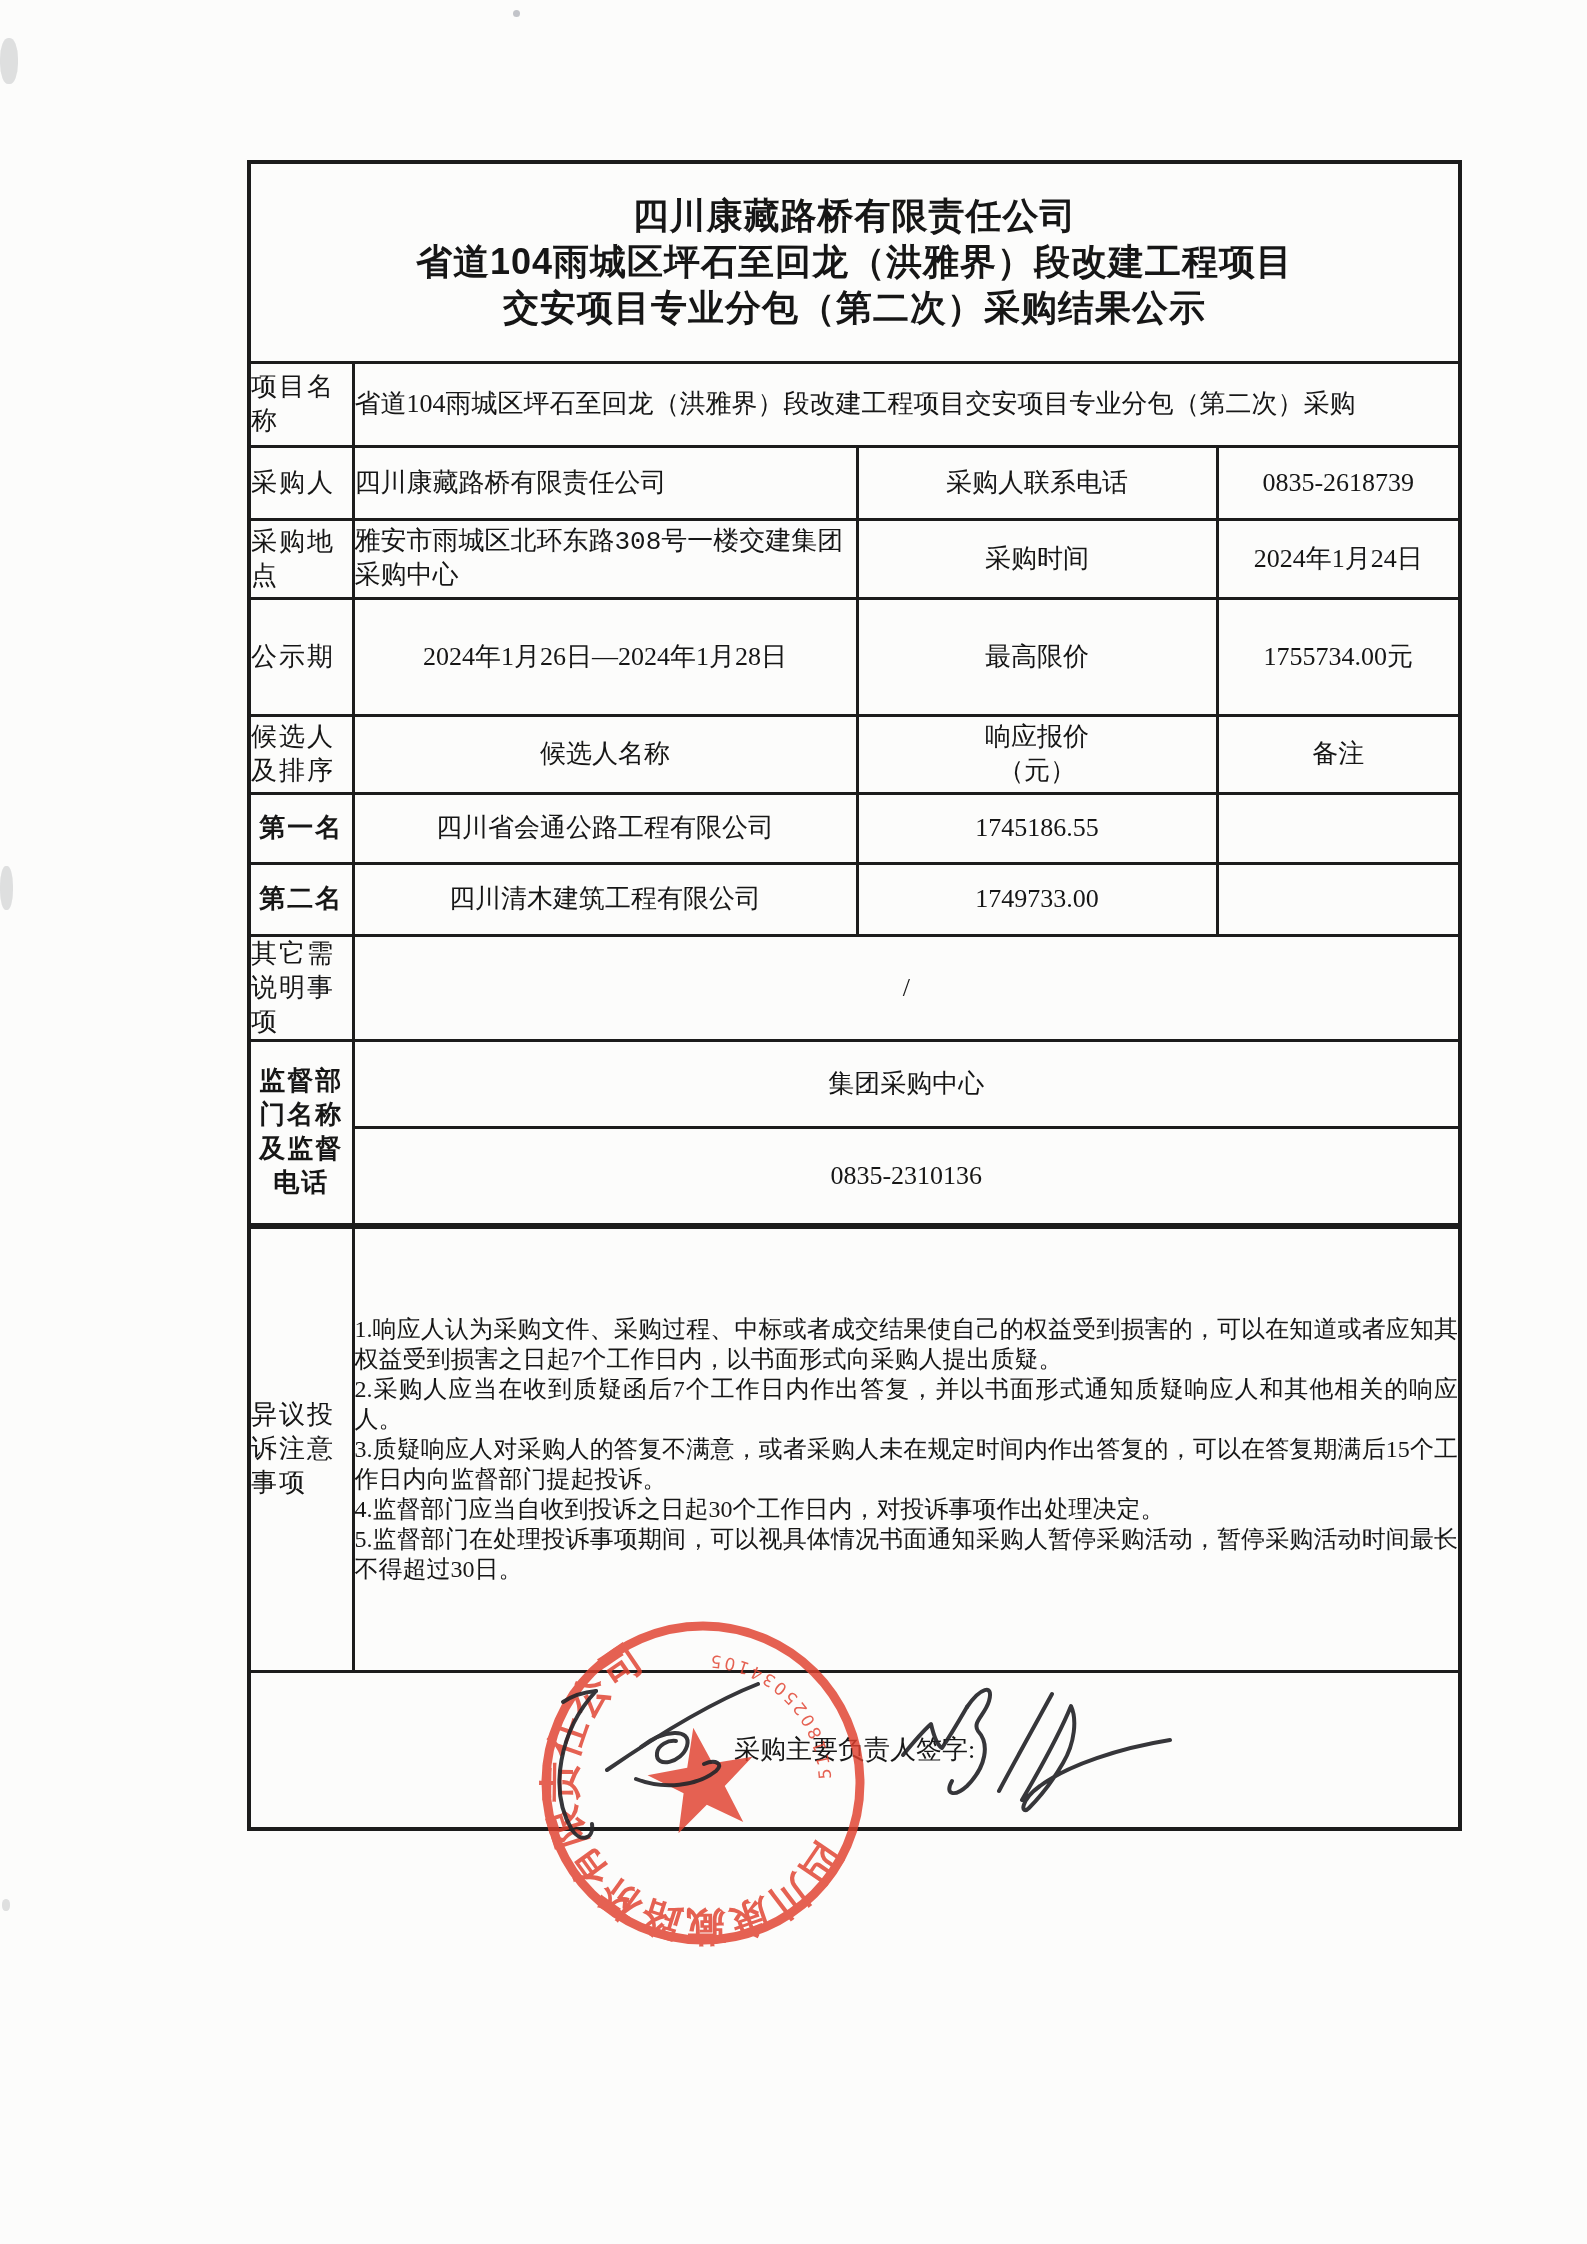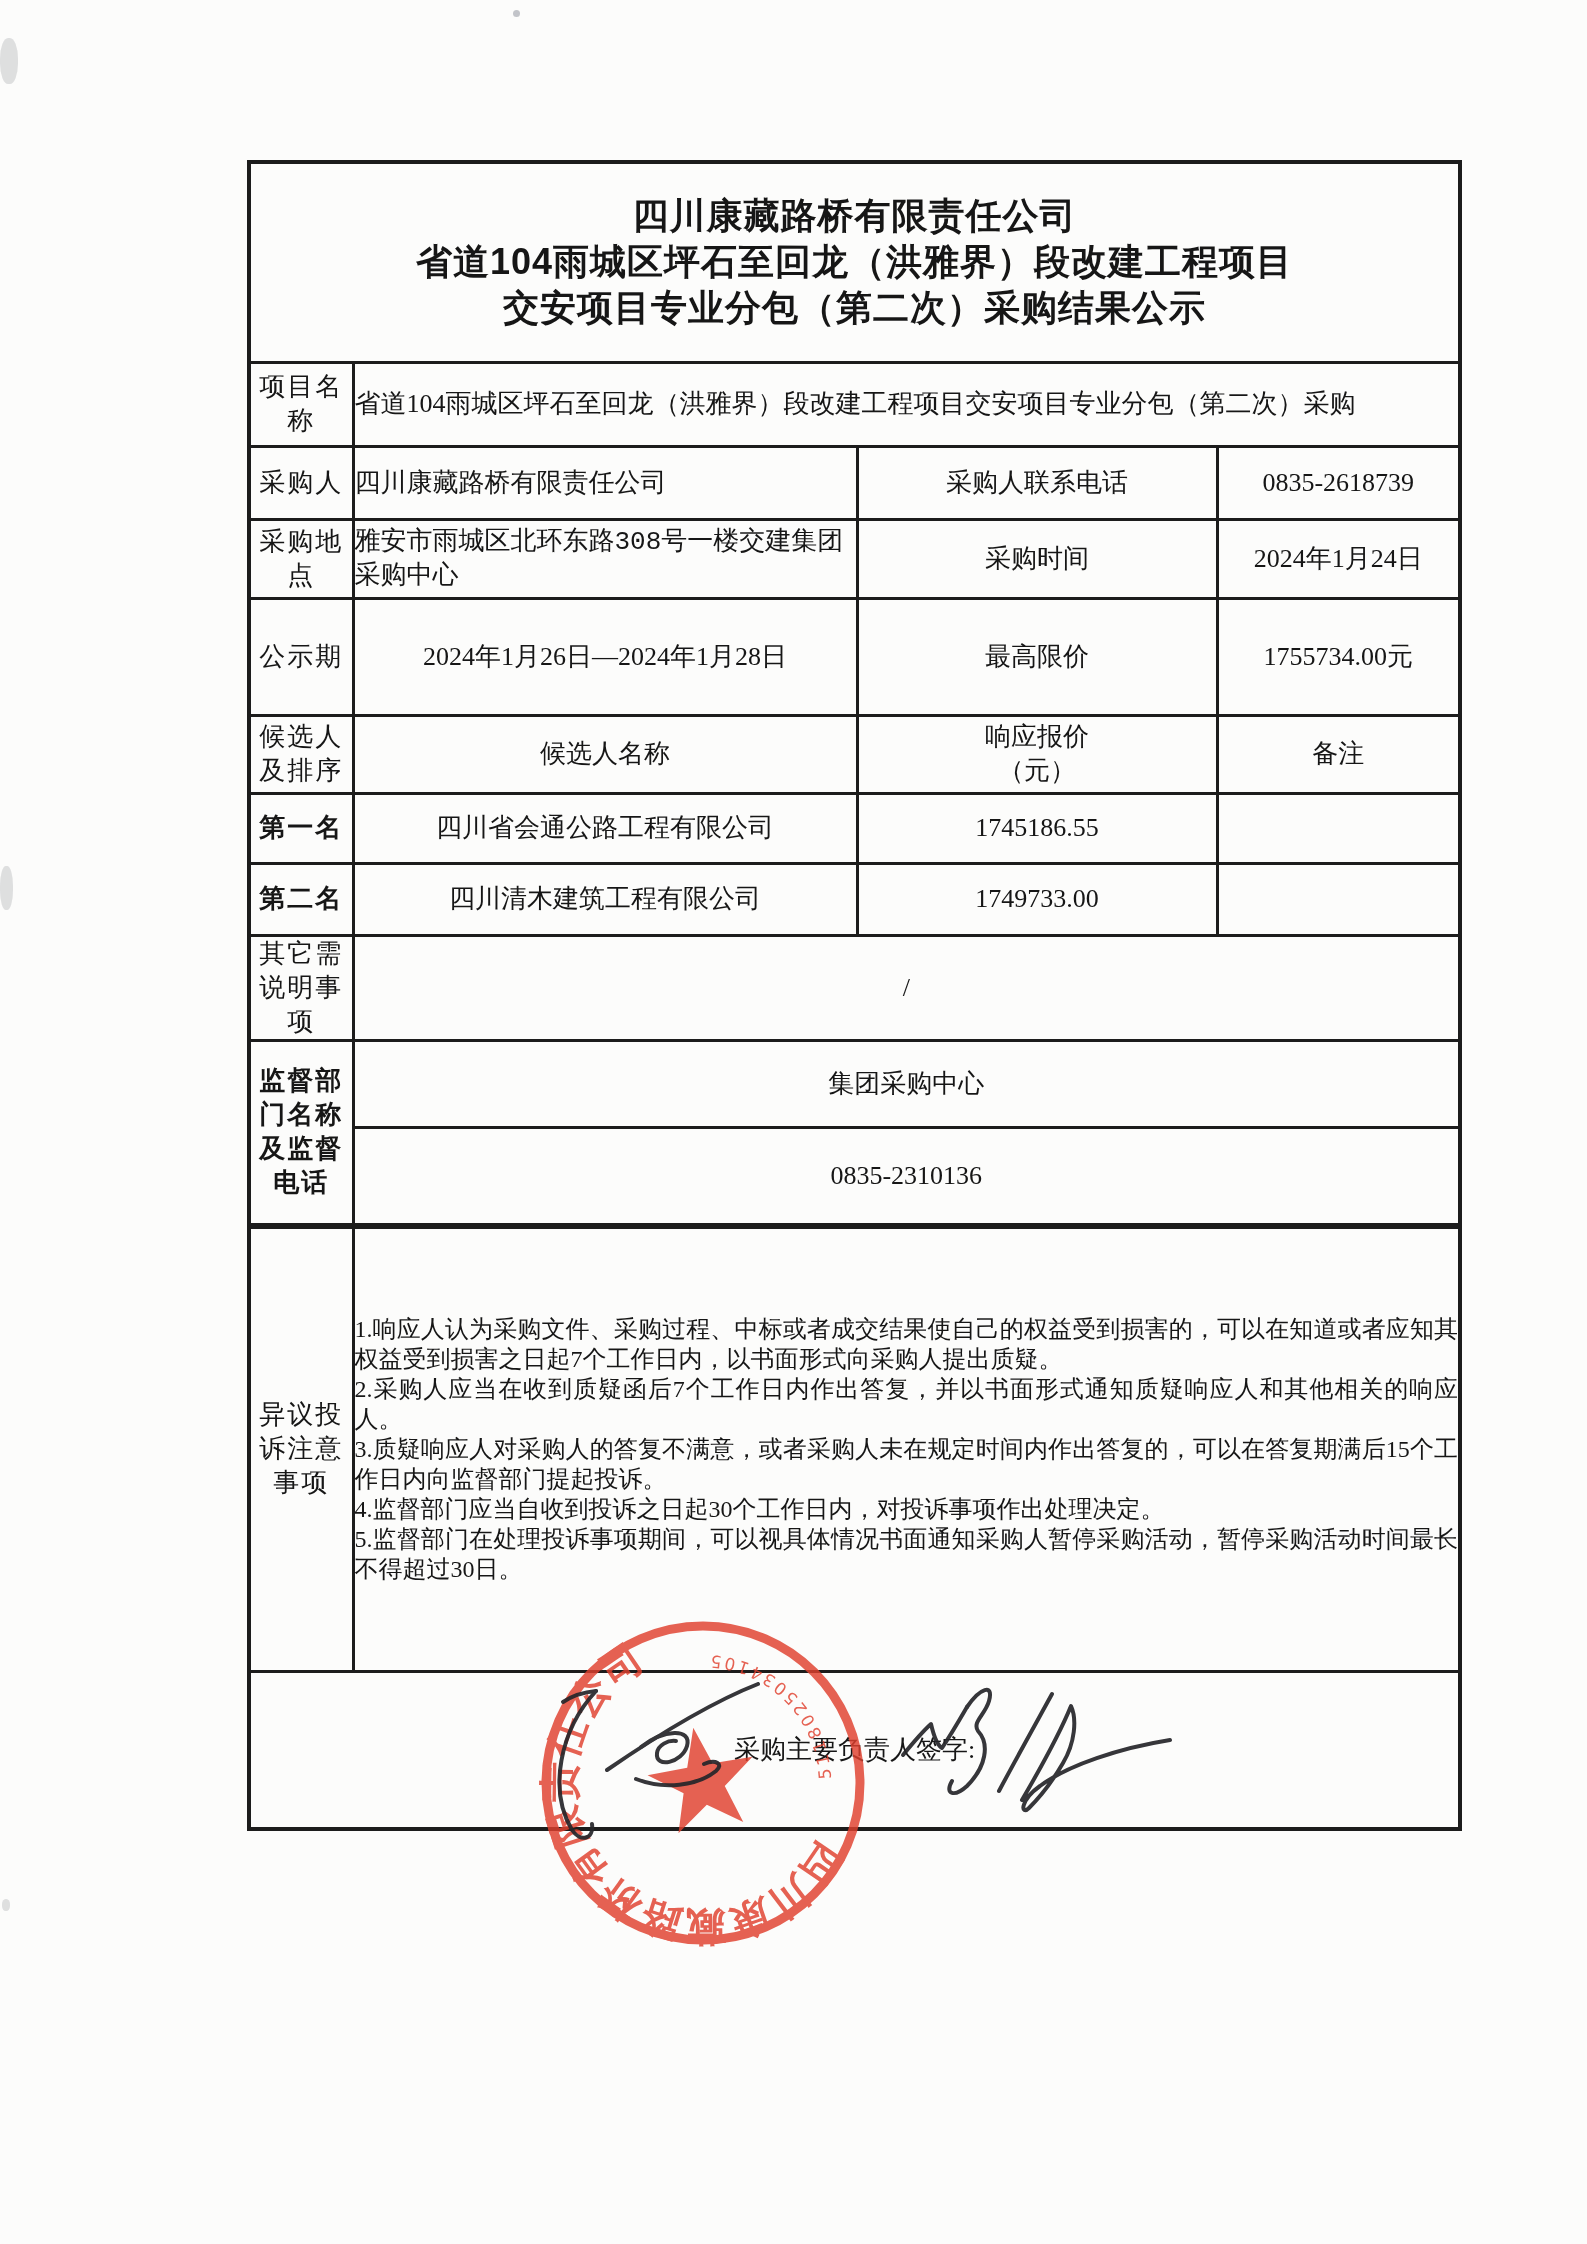--- a/index.html
+++ b/index.html
@@ -23,21 +23,21 @@
   table.doc td{
     border:3px solid #1c1c1c;vertical-align:middle;
     font-size:26px;line-height:34px;padding:0;
     overflow:hidden;
   }
   .title-cell{padding:8px 0;}
   .title-cell div{
     text-align:center;font-weight:700;font-size:36px;line-height:46px;
     letter-spacing:1px;font-family:"Liberation Sans","DejaVu Sans",sans-serif;
   }
-  td.lbl{text-align:center;padding:2px 4px 2px 8px;letter-spacing:2px;}
+  td.lbl{text-align:left;padding:2px 4px 2px 8px;letter-spacing:2px;}
   td.lbl-c{text-align:center;letter-spacing:2px;padding:2px 2px;font-weight:bold;}
   td.c{text-align:center;}
   td.left{text-align:left;padding-left:12px;}
   td.loc{padding-right:22px;font-family:Liberation Mono, monospace;}
   tr.r-objection td{border-top-width:6px;}
   .obj-cell{padding:0 14px 0 8px;margin-left:6px;}
   .obj-cell .item{font-size:24px;line-height:30px;text-align:justify;text-justify:inter-ideograph;}
   td.sign-cell{font-size:22px;text-align:center;padding-left:8px;margin-left:12px;}
 
   

